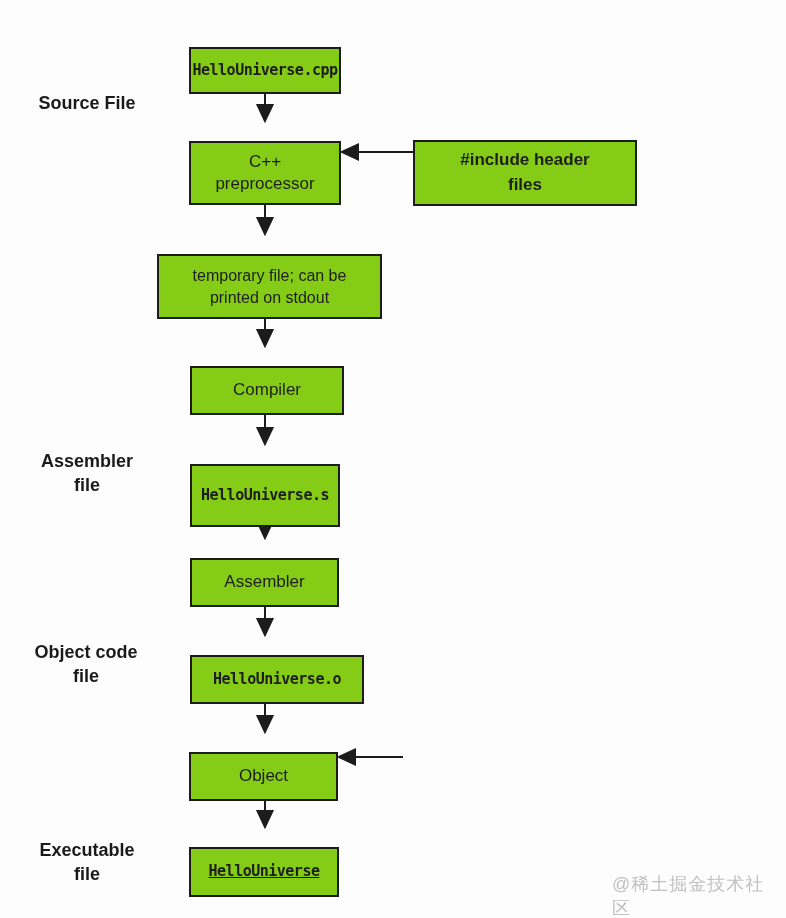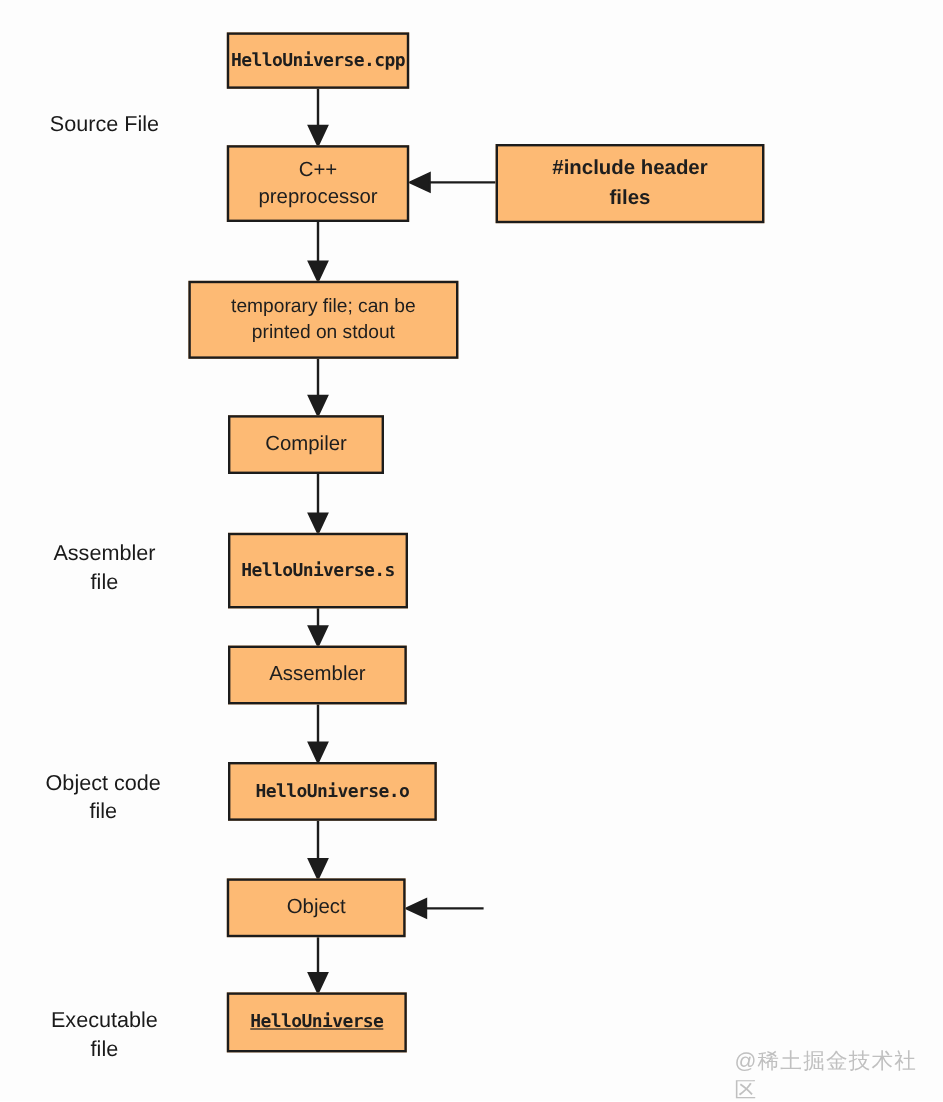--- a/index.html
+++ b/index.html
@@ -17,28 +17,29 @@
   .arrow-layer {
     position: absolute;
     left: 0; top: 0;
     width: 786px; height: 918px;
     pointer-events: none;
   }
 
   .node {
     position: absolute;
     border: 2px solid #1c1c1c;
-    background: #fdba74;
+    background: #84cc16;
     display: flex;
     align-items: center;
     justify-content: center;
     text-align: center;
     color: #1e1e1e;
     white-space: pre-line;
     line-height: 1.32;
+    margin-top: 20px;
   }
 
   .node.process {
     font-size: 17px;
     font-weight: 400;
   }
 
   .node.file {
     font-family: "DejaVu Sans Mono", "Liberation Mono", monospace;
     font-weight: bold;
@@ -48,21 +49,21 @@
 
   .node.annotation {
     font-size: 17px;
     font-weight: bold;
     line-height: 1.45;
   }
 
   .stage-label {
     position: absolute;
     font-size: 18px;
-    font-weight: normal;
+    font-weight: bold;
     color: #1a1a1a;
     text-align: center;
     white-space: pre-line;
     line-height: 1.33;
   }
 
   .watermark {
     position: absolute;
     left: 612px;
     top: 872px;
@@ -71,21 +72,21 @@
     color: #c0c0c0;
     letter-spacing: 1px;
     text-align: left;
   }
 
   
   #n-cpp        { left: 189px; top:  27px; width: 152px; height: 47px; }
   #n-pre        { left: 189px; top: 121px; width: 152px; height: 64px; }
   #n-inc        { left: 413px; top: 120px; width: 224px; height: 66px; }
   #n-tmp        { left: 157px; top: 234px; width: 225px; height: 65px; font-size:16px; }
-  #n-compiler   { left: 190px; top: 346px; width: 130px; height: 49px; }
+  #n-compiler   { left: 190px; top: 346px; width: 154px; height: 49px; }
   #n-s          { left: 190px; top: 444px; width: 150px; height: 63px; }
   #n-assembler  { left: 190px; top: 538px; width: 149px; height: 49px; }
   #n-o          { left: 190px; top: 635px; width: 174px; height: 49px; }
   #n-linker     { left: 189px; top: 732px; width: 149px; height: 49px; }
   #n-lib        { left: 403px; top: 724px; width: 225px; height: 65px; }
   #n-exe        { left: 189px; top: 827px; width: 150px; height: 50px; text-decoration: underline; }
 
   #l-source     { left: 12px; top:  92px; width: 150px; }
   #l-assembler  { left: 12px; top: 450px; width: 150px; }
   #l-object     { left:  6px; top: 641px; width: 160px; text-align: center; }

